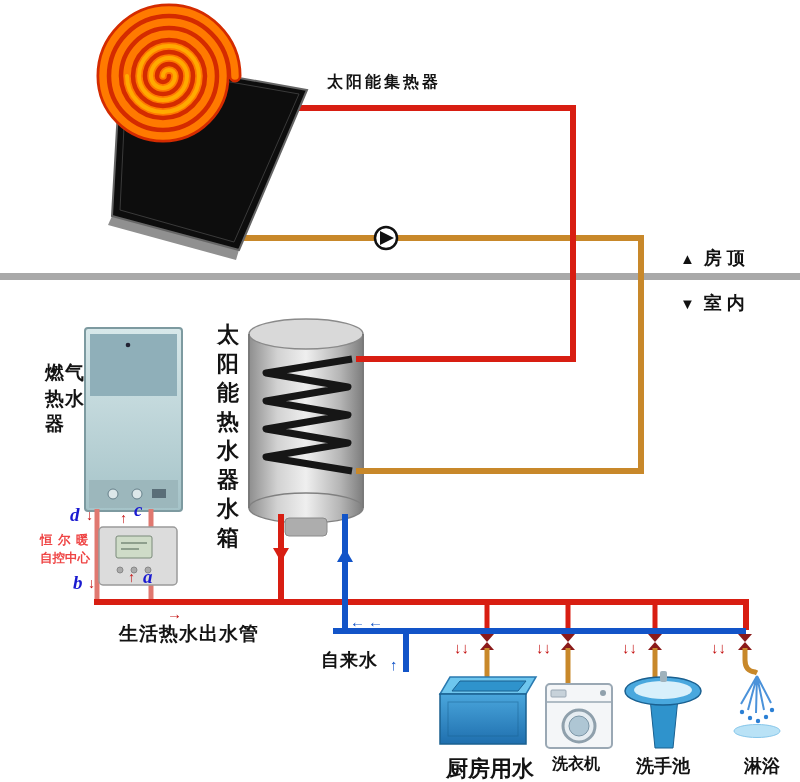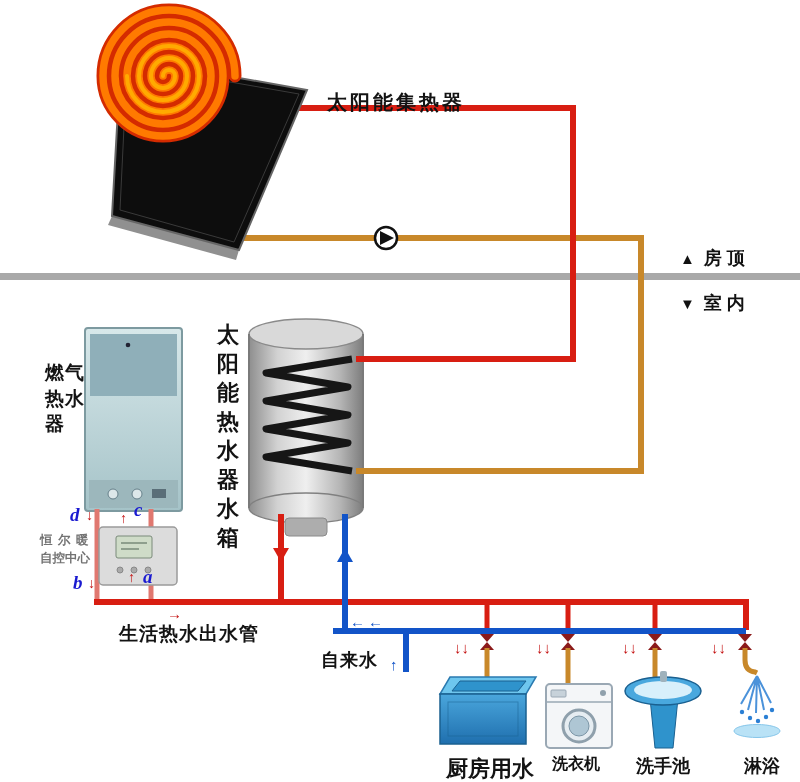--- a/index.html
+++ b/index.html
@@ -7,21 +7,21 @@
          font-family:"Liberation Sans","DejaVu Sans",sans-serif;}
   svg{position:absolute;left:0;top:0;}
   .lbl{position:absolute;font-weight:bold;color:#131313;white-space:pre-line;}
   .vlabel{word-break:break-all;}
   .port{position:absolute;color:#1a1ad0;font-family:"Liberation Serif","DejaVu Serif",serif;
         font-style:italic;font-weight:bold;font-size:19px;line-height:1;}
   .flowarrow{position:absolute;color:#c41212;font-weight:bold;font-size:14px;line-height:1;}
   .marker-row{position:absolute;display:flex;gap:9px;align-items:center;
               font-weight:bold;font-size:18px;color:#111;}
   .marker-row .tri{font-size:15px;line-height:1;}
-  .ctrl-lbl{position:absolute;color:#737373;font-weight:bold;font-size:12.5px;line-height:1.5;}
+  .ctrl-lbl{position:absolute;color:#ef4444;font-weight:bold;font-size:12.5px;line-height:1.5;}
   .st-arrow{font-weight:bold;}
 </style>
 </head>
 <body>
 
 <div class="stage">
 
 <svg width="800" height="782" viewBox="0 0 800 782">
   <defs>
     <linearGradient id="tankGrad" x1="0" y1="0" x2="1" y2="0">
@@ -154,21 +154,21 @@
   <text x="454" y="653" font-size="15" fill="#c41212" class="st-arrow">↓↓</text>
   <text x="536" y="653" font-size="15" fill="#c41212" class="st-arrow">↓↓</text>
   <text x="622" y="653" font-size="15" fill="#c41212" class="st-arrow">↓↓</text>
   <text x="711" y="653" font-size="15" fill="#c41212" class="st-arrow">↓↓</text>
   <text x="350" y="627" font-size="15" fill="#1254c8" class="st-arrow">←</text>
   <text x="368" y="627" font-size="15" fill="#1254c8" class="st-arrow">←</text>
   <text x="390" y="670" font-size="15" fill="#1254c8" class="st-arrow">↑</text>
   <text x="167" y="619" font-size="15" fill="#c41212" class="st-arrow">→</text>
 </svg>
 
-<div class="lbl" style="left:327px;top:89px;font-size:20px;letter-spacing:3px;">太阳能集热器</div>
+<div class="lbl" style="left:327px;top:72px;font-size:16px;letter-spacing:3px;">太阳能集热器</div>
 
 <div class="marker-row" style="left:680px;top:246px;">
   <span class="tri">▲</span>
   <span>房 顶</span>
 </div>
 <div class="marker-row" style="left:680px;top:291px;">
   <span class="tri">▼</span>
   <span>室 内</span>
 </div>
 

